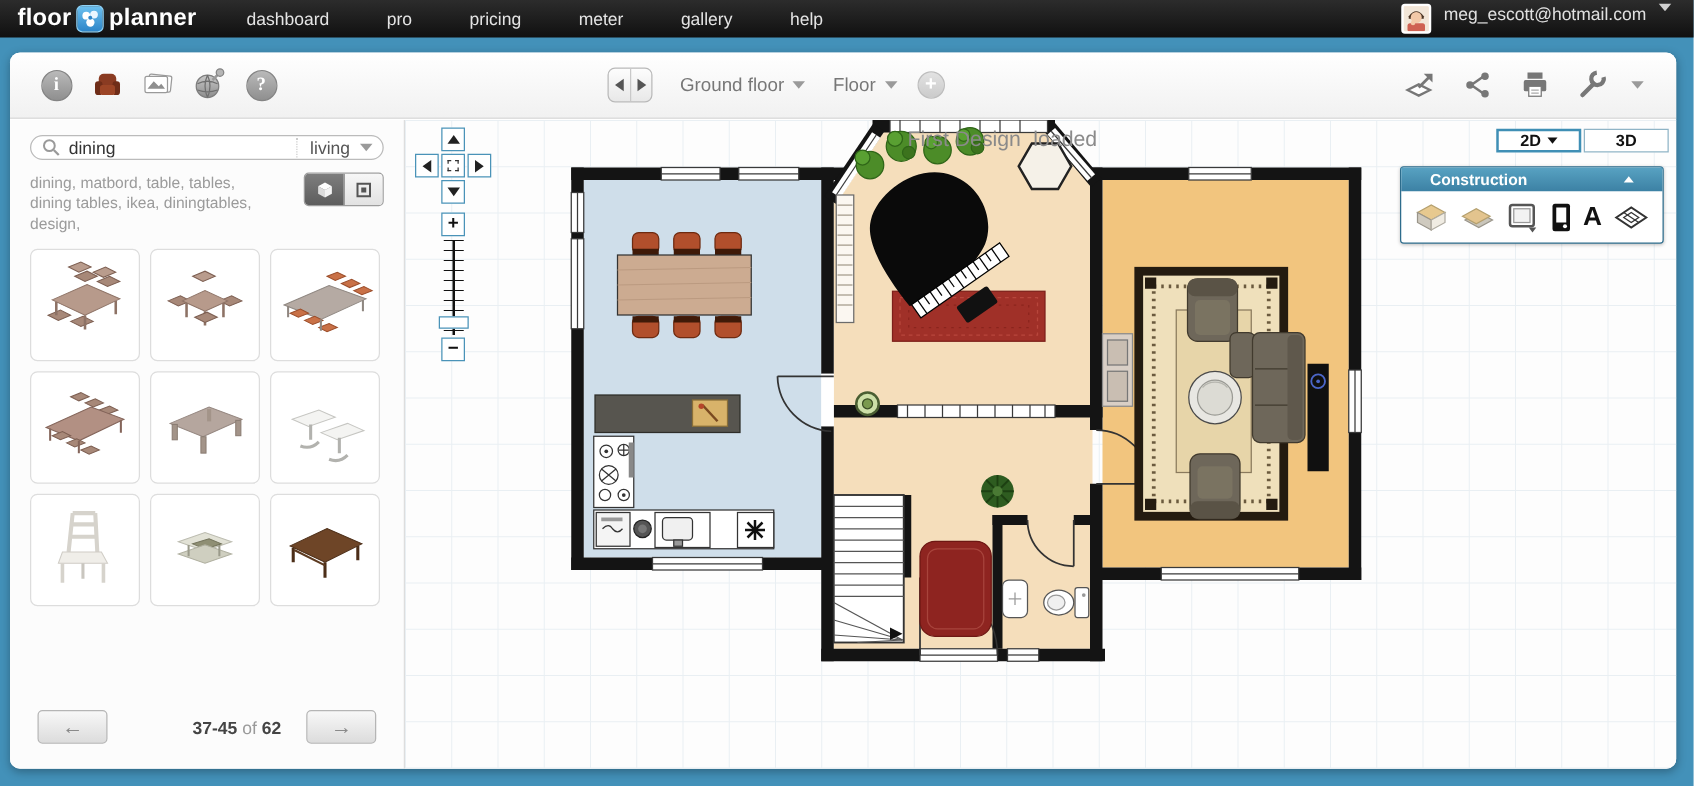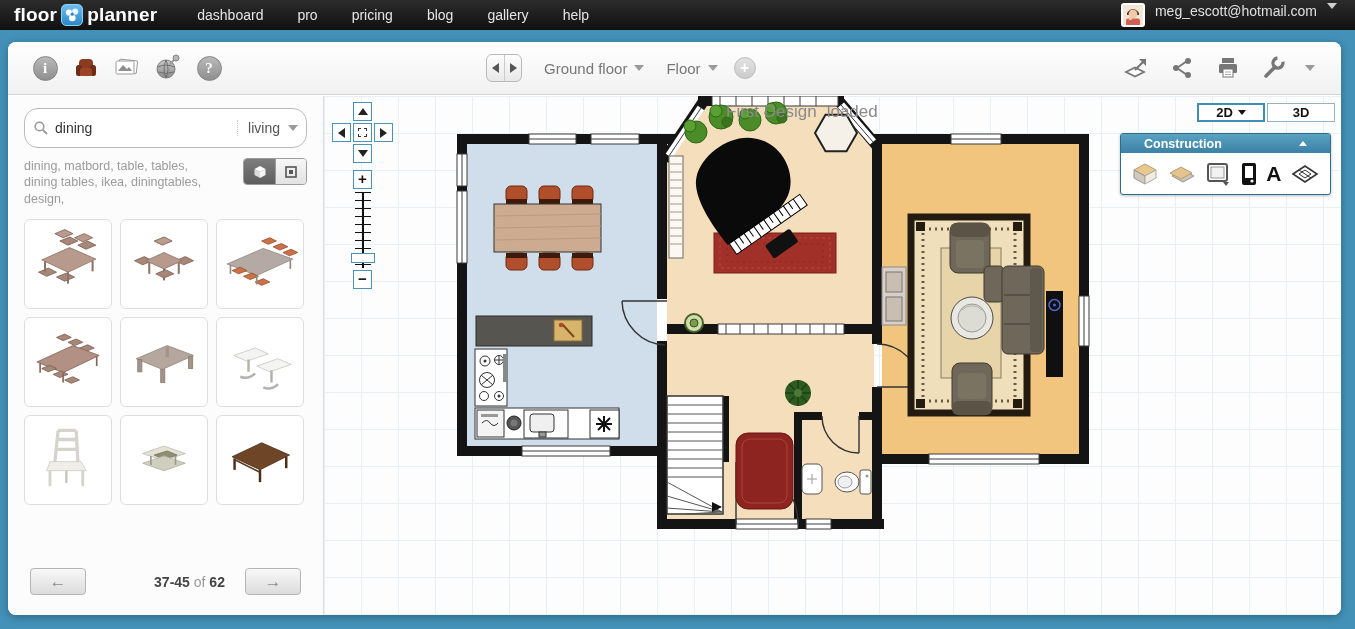--- a/index.html
+++ b/index.html
@@ -6,21 +6,21 @@
   html,body { width:1355px; height:629px; overflow:hidden; font-family:"Liberation Sans", sans-serif; }
   .stage { position:relative; width:1355px; height:629px; background:#4391b9; }
 
   
   .nav { position:absolute; left:0; top:0; width:100%; height:30px;
          background:linear-gradient(#2c2c2c,#101010); display:flex; align-items:center; z-index:50; }
   .brand { display:flex; align-items:center; gap:4px; margin-left:14px; cursor:pointer; }
   .brand .word { color:#fff; font-size:19px; font-weight:bold; letter-spacing:.2px; }
   .logo-ic { width:22px; height:22px; border-radius:5px; background:linear-gradient(#6cc0ef,#2e86c8);
              border:1px solid #8ed2f7; display:flex; align-items:center; justify-content:center; }
-  .nav-items { display:flex; gap:34px; margin-left:40px;justify-content:space-between; }
+  .nav-items { display:flex; gap:46px; margin-left:40px;justify-content:space-between; }
   .nav-items span { color:#e4e4e4; font-size:14px; cursor:pointer; }
   .nav-right { margin-left:auto; display:flex; align-items:flex-start; gap:10px; margin-right:18px; }
   .avatar { width:24px; height:24px; border-radius:3px; border:2px solid #fff; background:#f7e3d0; overflow:hidden; }
   .email { color:#e0e0e0; font-size:14px; }
   .caret-d { width:0; height:0; border-left:5px solid transparent; border-right:5px solid transparent; border-top:6px solid #cfcfcf; }
 
   
   .app-bg { position:absolute; left:0; top:30px; width:1355px; height:599px;
             background:linear-gradient(180deg,#3f8db5 0%, #6fb4d4 45%, #aonone 0), linear-gradient(180deg,#3f8db5,#a9d3e8); }
   .app { position:absolute; left:8px; top:42px; width:1333px; height:573px; background:#fff;
@@ -44,21 +44,21 @@
   .dd .lbl { font-size:15px; color:#777; }
   .caret-g { width:0;height:0;border-left:5px solid transparent;border-right:5px solid transparent;border-top:6px solid #9a9a9a; }
   .plus-circle { width:22px; height:22px; border-radius:50%; background:linear-gradient(#e2e2e2,#cbcbcb);
                  border:1px solid #bdbdbd; color:#fff; font-size:16px; font-weight:bold; text-align:center;
                  line-height:20px; margin-left:16px; cursor:pointer; }
   .tb-right { margin-left:auto; display:flex; align-items:center; gap:16px; margin-right:26px; }
 
   
   .body-row { position:absolute; left:0; top:54px; right:0; bottom:0; display:flex; }
   .sidebar { width:316px; background:#fcfcfc; border-right:1px solid #ddd; display:flex; flex-direction:column; padding:12px 16px 12px 16px; }
-  .search-row { display:flex; align-items:center; border:1px solid #bbb; border-radius:14px; background:#fff; height:40px; padding:0 8px; }
+  .search-row { display:flex; align-items:center; border:1px solid #bbb; border-radius:14px; background:#fff; height:20px; padding:0 8px; }
   .search-row input { border:none; outline:none; flex:1; font-size:14px; color:#333; margin-left:6px; min-width:0; font-family:"Liberation Sans",sans-serif; }
   .cat { display:flex; align-items:center; gap:8px; border-left:1px dotted #ccc; padding-left:10px; cursor:pointer;justify-content:flex-end; }
   .cat .lbl { font-size:14px; color:#555; }
   .tag-row { display:flex; margin-top:10px; }
   .tags { width:198px; font-size:12.5px; color:#9b9b9b; line-height:1.3; }
   .toggle-grp { margin-left:auto; display:flex; height:27px; border-radius:4px; overflow:hidden; border:1px solid #9c9c9c; }
   .tg { width:31px; display:flex; align-items:center; justify-content:center; cursor:pointer; }
   .tg.on { background:linear-gradient(#7e7e7e,#5d5d5d); }
   .tg.off { background:linear-gradient(#f7f7f7,#e2e2e2); border-left:1px solid #9c9c9c; }
   .thumb-grid { display:grid; grid-template-columns:repeat(3,88px); grid-auto-rows:90px; gap:8px; margin-top:12px; }
@@ -131,21 +131,21 @@
           <circle cx="9.3" cy="12" r="3.3" fill="#fff"></circle>
             <circle cx="9.2" cy="8.2" r="1.6" fill="#2e86c8"></circle>
         </svg>
       </span>
       <span class="word">planner</span>
     </div>
     <div class="nav-items">
       <span>dashboard</span>
       <span>pro</span>
       <span>pricing</span>
-      <span>blog</span>
+      <span>meter</span>
       <span>gallery</span>
       <span>help</span>
     </div>
     <div class="nav-right">
       <span class="avatar">
         <svg width="20" height="20" viewBox="0 0 20 20">
           <rect width="20" height="20" fill="#f2e6d8"></rect>
           <path d="M4,8 Q10,0 16,8 L16,10 L4,10 Z" fill="#4a3424"></path>
           <circle cx="10" cy="9" r="4.4" fill="#f3c9a8"></circle>
           <rect x="3" y="13.5" width="14" height="7" rx="2" fill="#cf6152"></rect>

